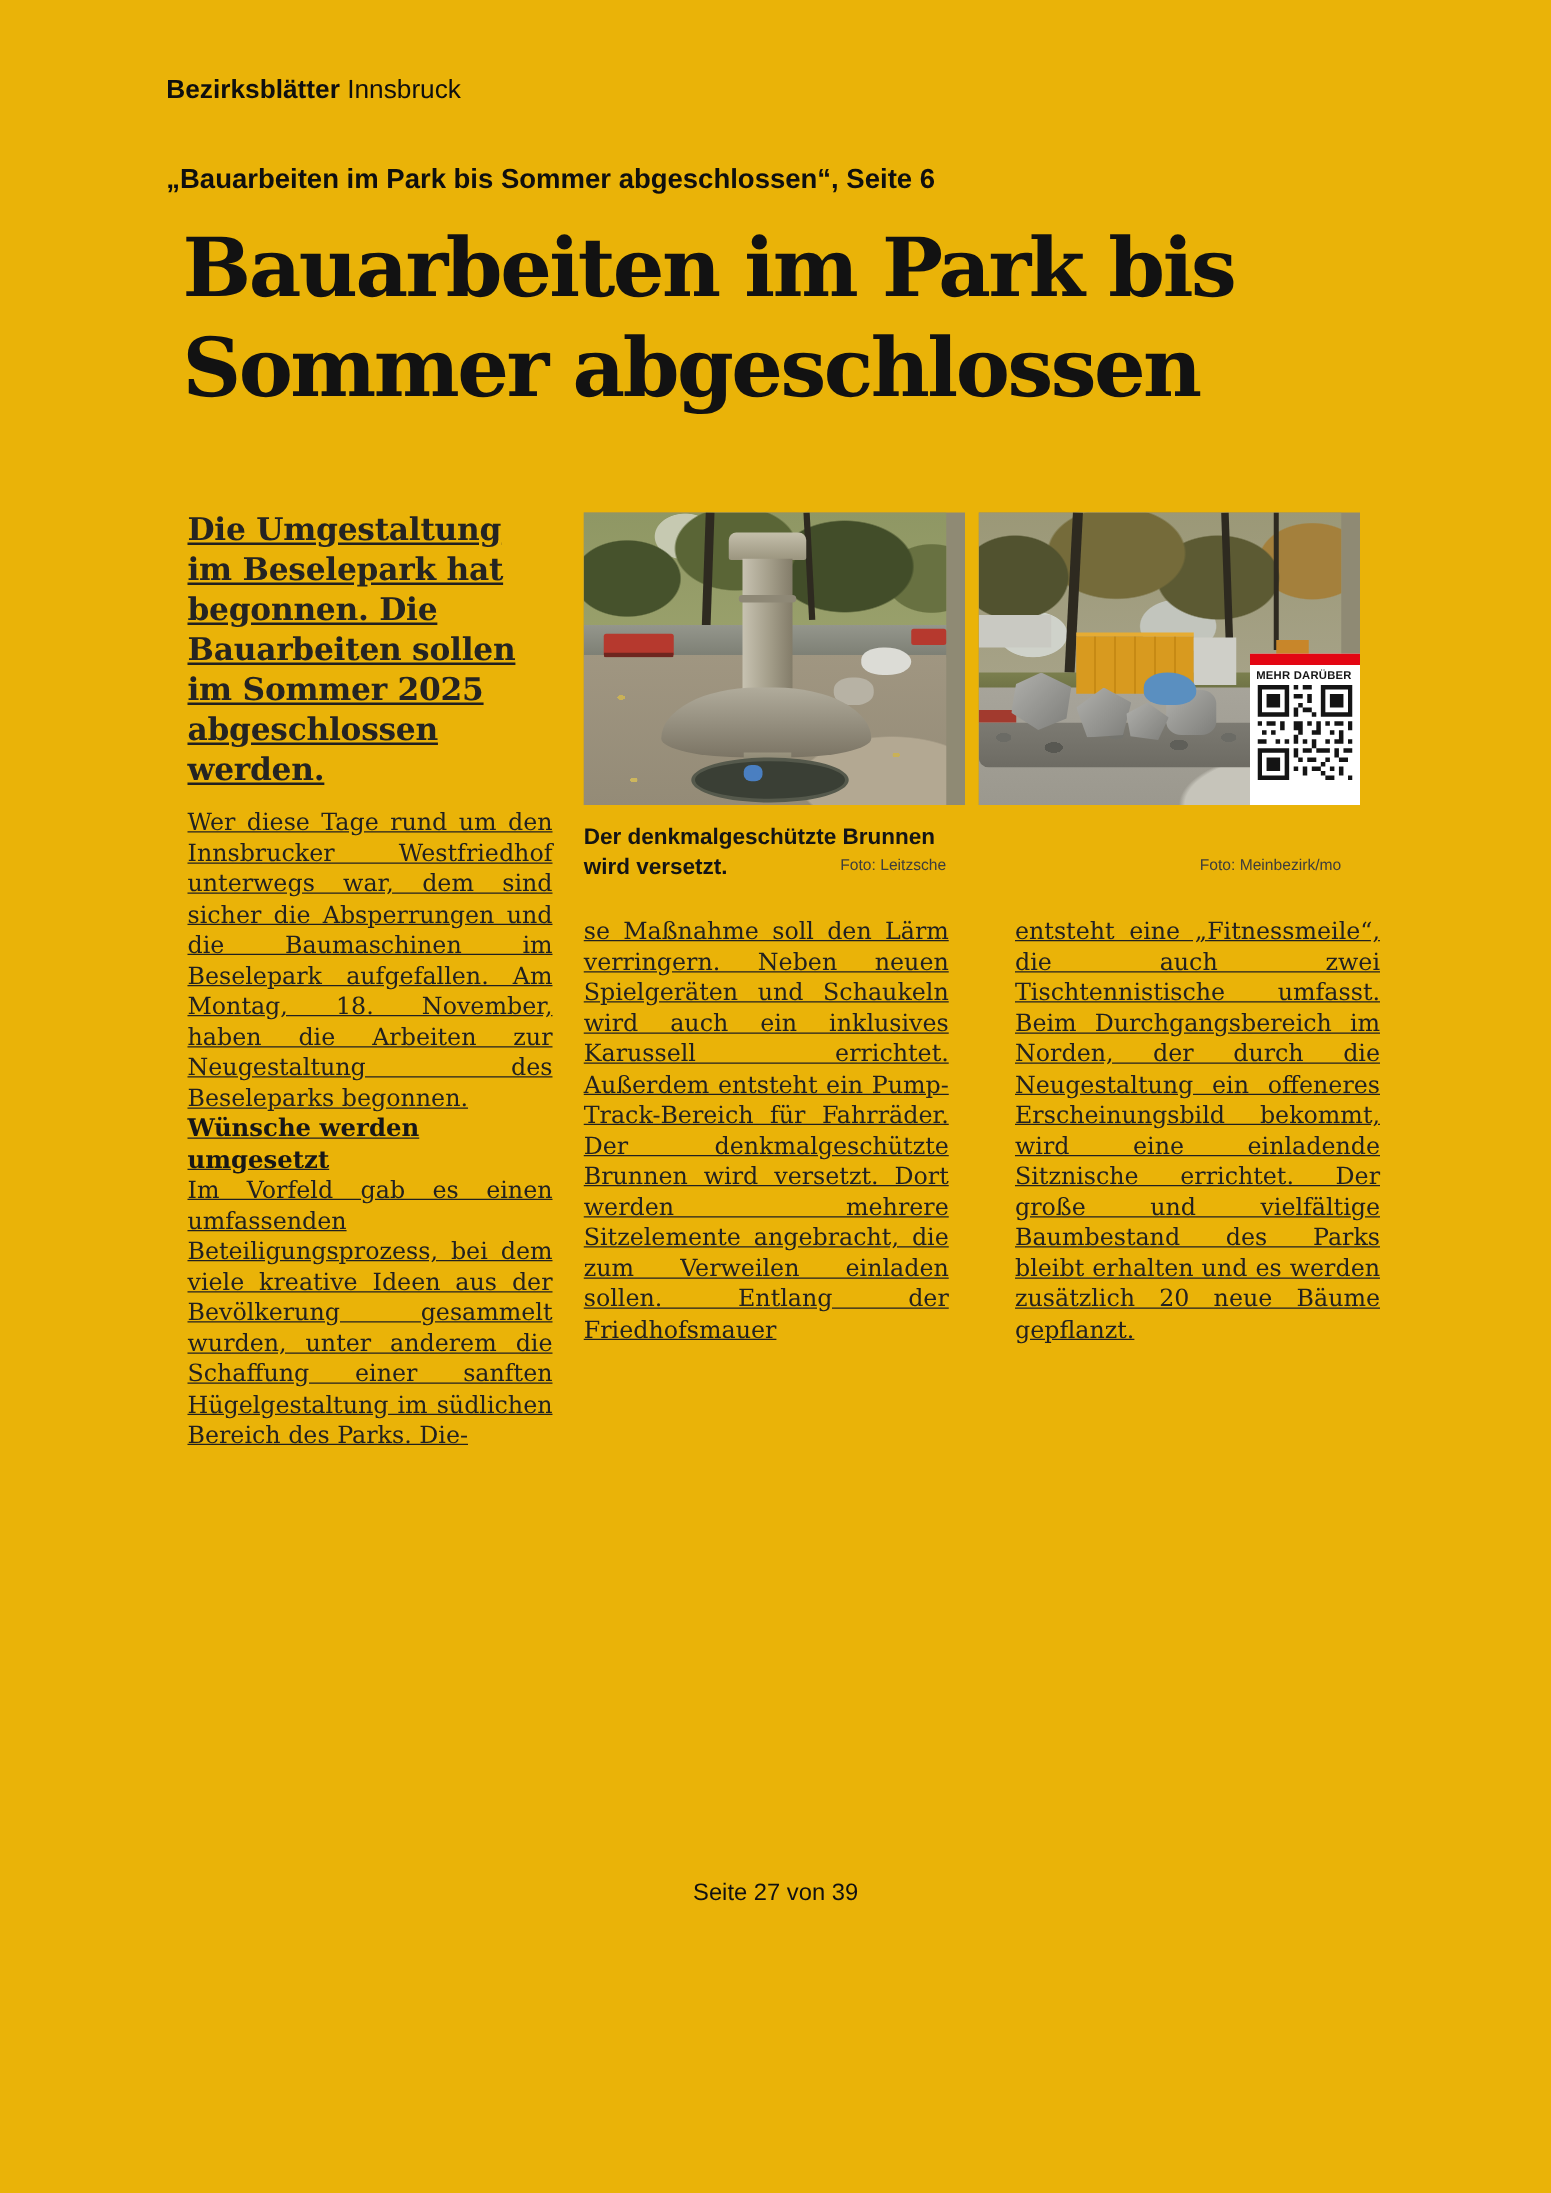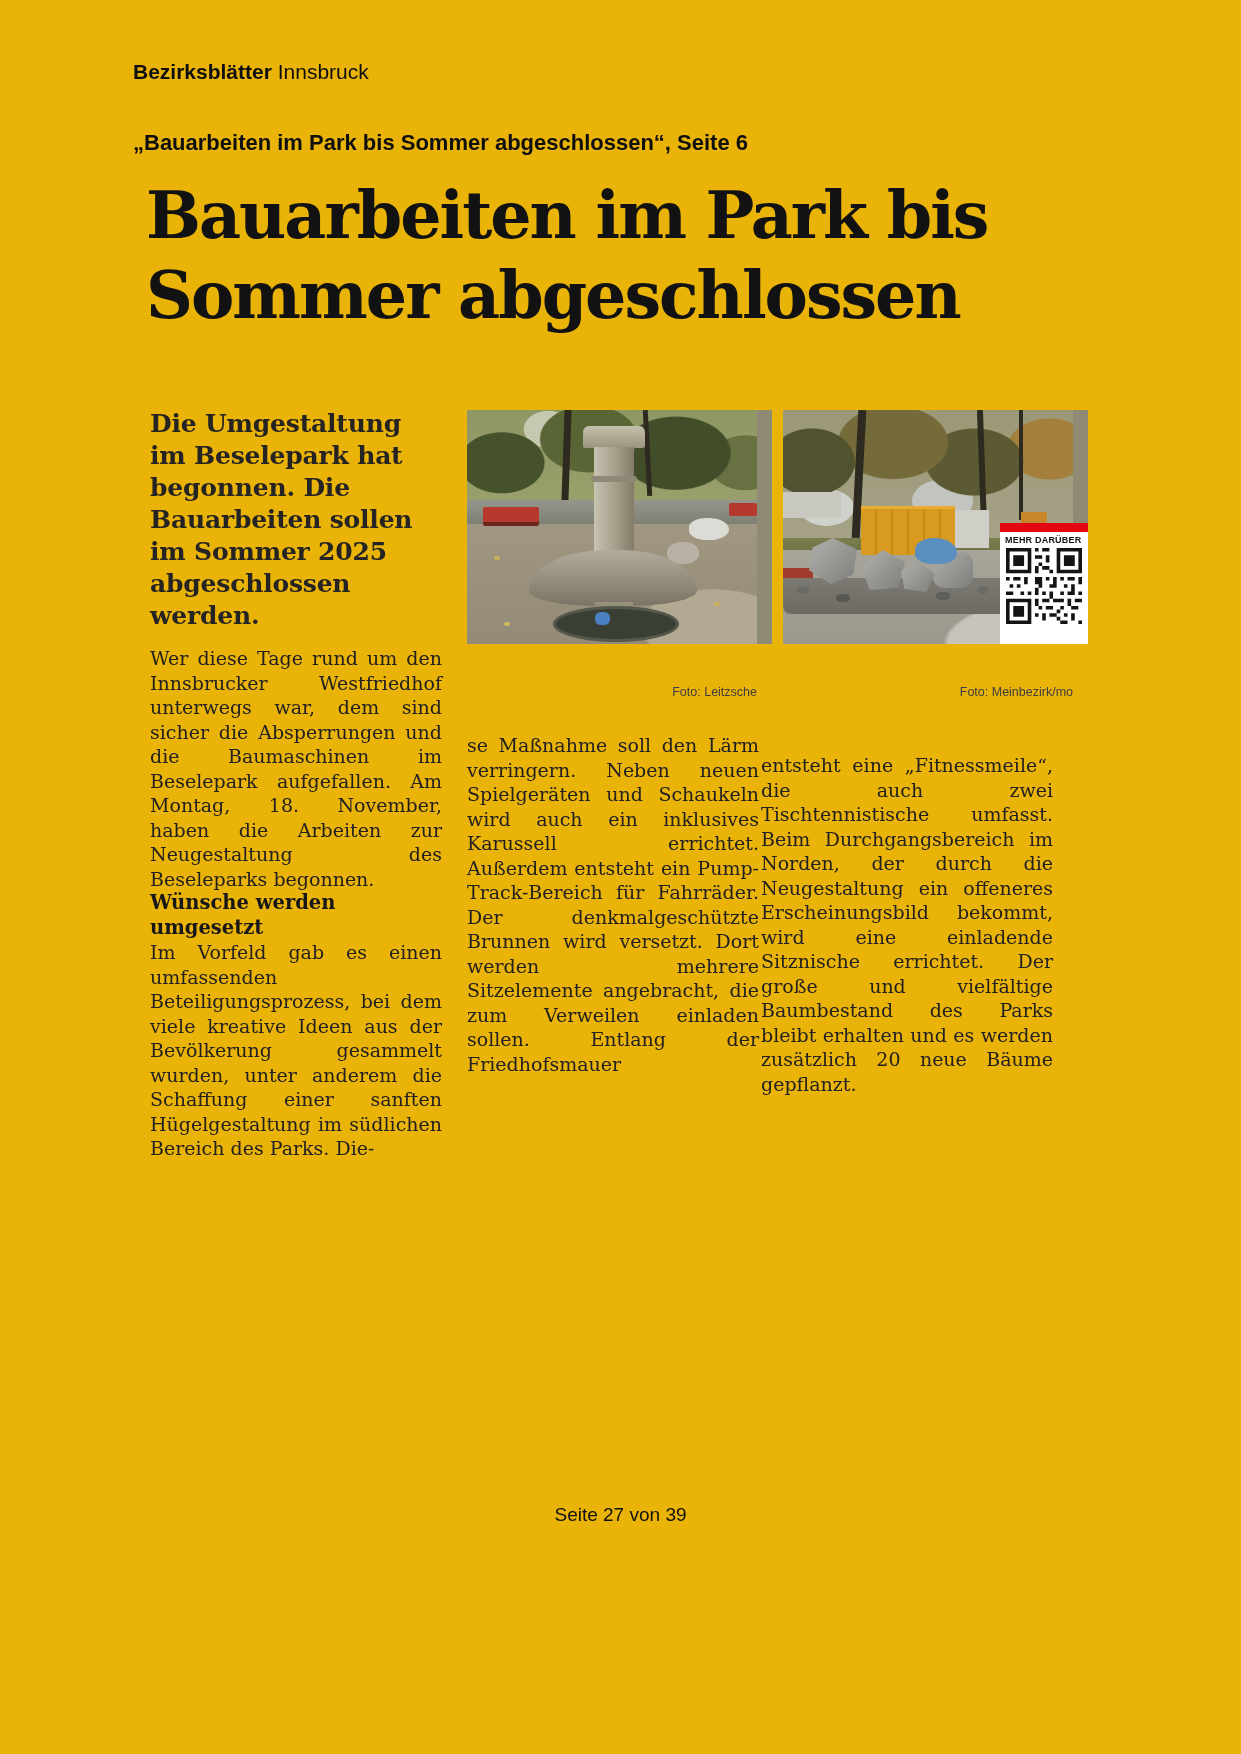--- a/index.html
+++ b/index.html
@@ -9,29 +9,29 @@
   .masthead{position:absolute;left:133px;top:60px;font-family:"Liberation Sans",sans-serif;
             font-size:21px;color:#0f0f0f;white-space:nowrap;}
   .masthead .b{font-weight:bold;}
 
   .refline{position:absolute;left:133px;top:130px;font-family:"Liberation Sans",sans-serif;
            font-weight:bold;font-size:22px;color:#0f0f0f;white-space:nowrap;}
 
   .headline{position:absolute;left:146px;top:175px;width:1010px;margin:0;
             font-size:65px;line-height:80px;font-weight:bold;letter-spacing:-2px;color:#121212;}
 
-  .col{position:absolute;width:292px;font-size:19px;line-height:24.5px;text-align:justify;color:#222120;}
+  .col{position:absolute;width:292px;font-size:19px;line-height:24.5px;text-align:justify;color:#222120;text-decoration:underline;}
   .col p{margin:0;}
   .col1{left:150px;top:408px;}
   .lead{font-size:25px;line-height:32px;font-weight:bold;text-align:left;
         color:#252422;letter-spacing:-0.2px;}
   .p-after-lead{margin-top:14px !important;}
   .subhead{margin-top:26px;font-weight:bold;font-size:19.5px;text-align:left;color:#171717;}
   .col2t{left:467px;top:733px;}
-  .col3t{left:761px;top:733px;margin-top:20px;}
+  .col3t{left:812px;top:733px;}
 
   .photo{position:absolute;width:290px;height:234px;overflow:hidden;background:#8f8a74;padding-left:15px;}
   .photo1{left:467px;top:410px;}
   .photo2{left:783px;top:410px;}
   .layer{position:absolute;}
 
   
   .ph1-trees{left:0;top:0;width:290px;height:96px;background:
     radial-gradient(70px 50px at 12% 55%, #46522c 0 60%, transparent 62%),
     radial-gradient(80px 55px at 42% 30%, #5a6536 0 60%, transparent 62%),
@@ -162,20 +162,21 @@
     <div class="layer ph1-capital"></div>
     <div class="layer ph1-shaft"></div>
     <div class="layer ph1-ring"></div>
     <div class="layer ph1-bowl"></div>
     <div class="layer ph1-stem"></div>
     <div class="layer ph1-basin"></div>
     <div class="layer ph1-blue"></div>
   </div>
 
   <div class="caption cap1">
+    <span>Der denkmalgeschützte Brunnen wird versetzt.</span>
     <span class="credit">Foto: Leitzsche</span>
   </div>
 
   <div class="col col2t">
     <p>se Maßnahme soll den Lärm verringern. Neben neuen Spielgeräten und Schaukeln wird auch ein inklusives Karussell errichtet. Außerdem entsteht ein Pump-Track-Bereich für Fahrräder. Der denkmalgeschützte Brunnen wird versetzt. Dort werden mehrere Sitzelemente angebracht, die zum Verweilen einladen sollen. Entlang der Friedhofsmauer</p>
   </div>
 
   <div class="photo photo2">
     <div class="layer ph2-trees"></div>
     <div class="layer trunk ph2-trunk1"></div>

